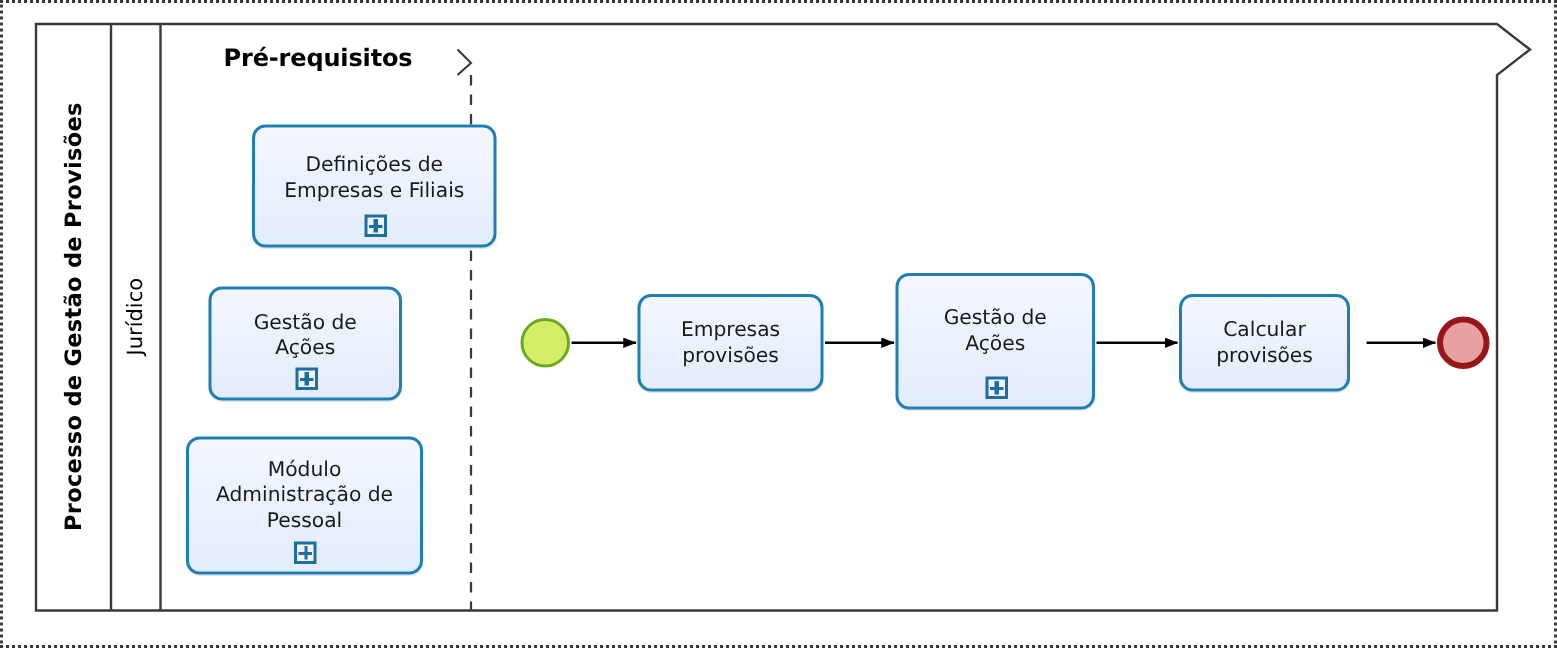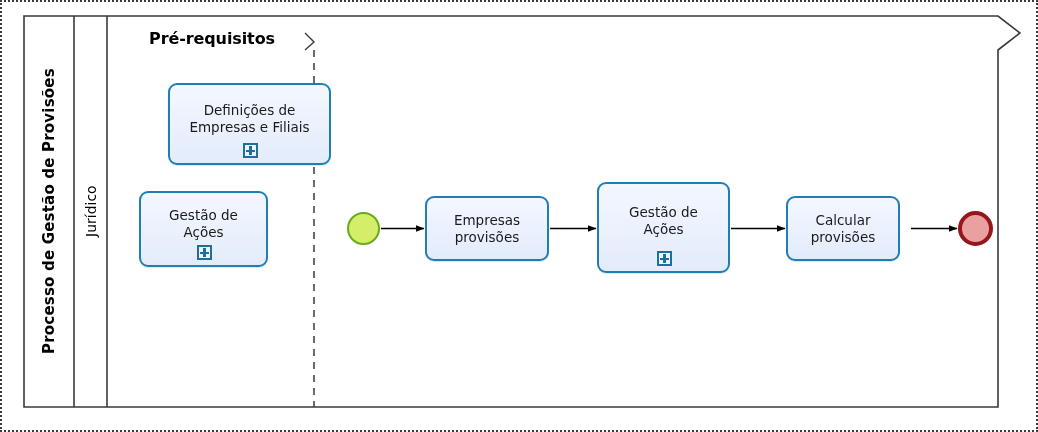--- a/index.html
+++ b/index.html
@@ -123,20 +123,26 @@
 Empresas e Filiais</div>
     <div class="plus" style="bottom:5px;"></div>
   </div>
 
   <div class="task" id="pre-task-1" style="left:137px;top:189px;width:129px;height:76px;">
     <div class="tlabel" style="top:14px;">Gestão de
 Ações</div>
     <div class="plus" style="bottom:5px;"></div>
   </div>
 
+  <div class="task" id="pre-task-2" style="left:122px;top:289px;width:158px;height:92px;">
+    <div class="tlabel" style="top:12px;">Módulo
+Administração de
+Pessoal</div>
+    <div class="plus" style="bottom:5px;"></div>
+  </div>
 
   <div class="event" id="start-event"></div>
 
   <div class="task" id="flow-task-0" style="left:423px;top:194px;width:124px;height:65px;">
     <div class="tlabel" style="top:14px;">Empresas
 provisões</div>
   </div>
 
   <div class="task" id="flow-task-1" style="left:595px;top:180px;width:133px;height:91px;">
     <div class="tlabel" style="top:20px;">Gestão de

